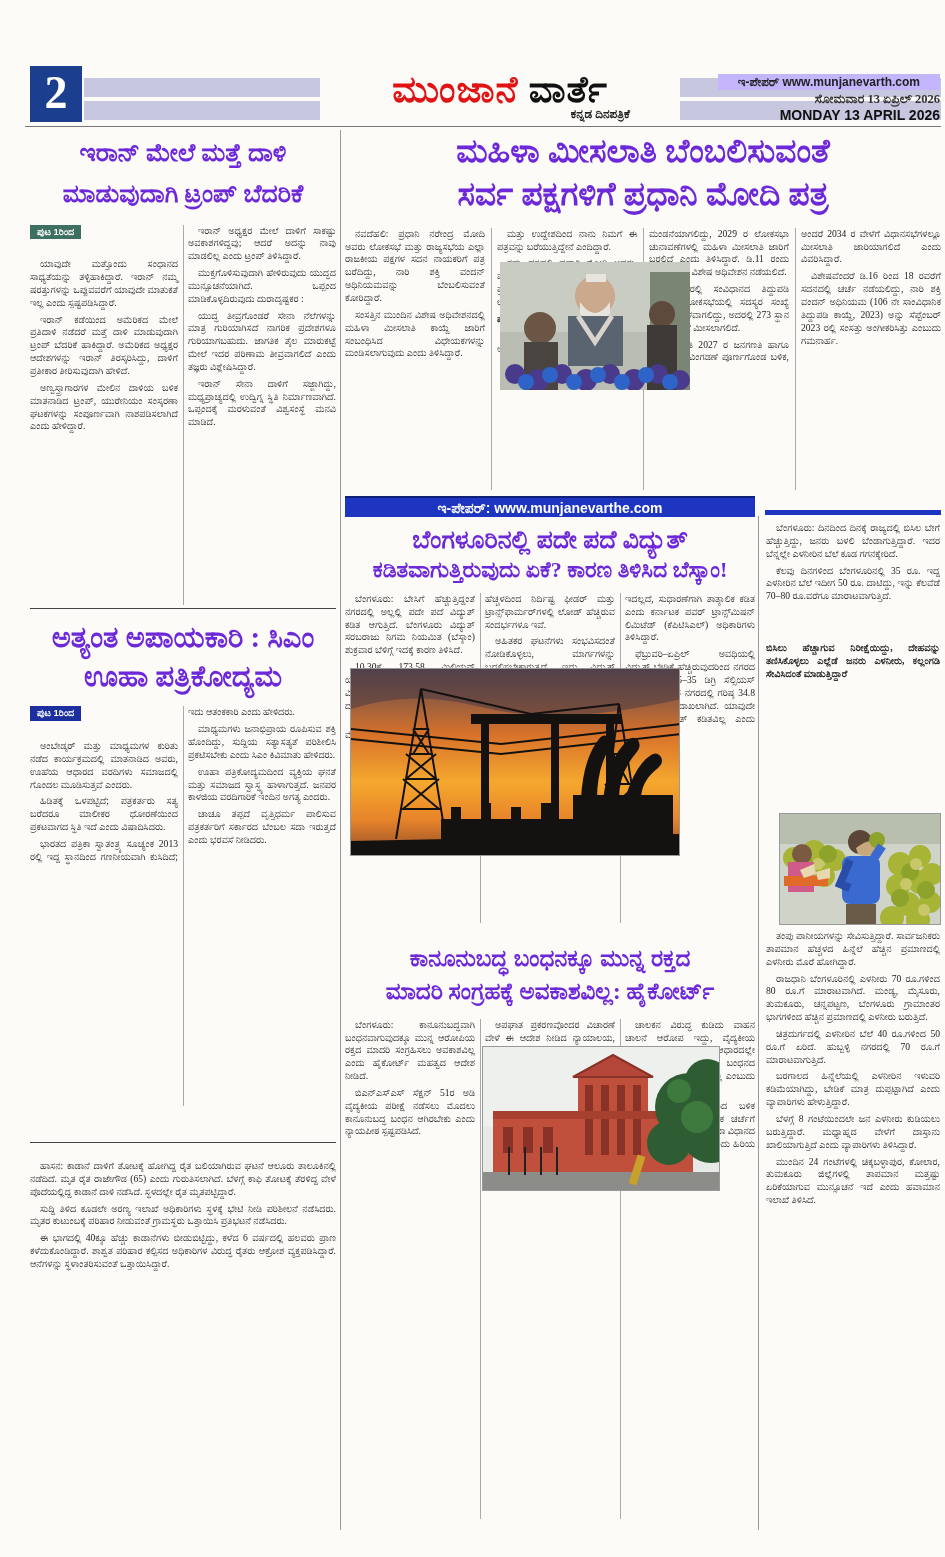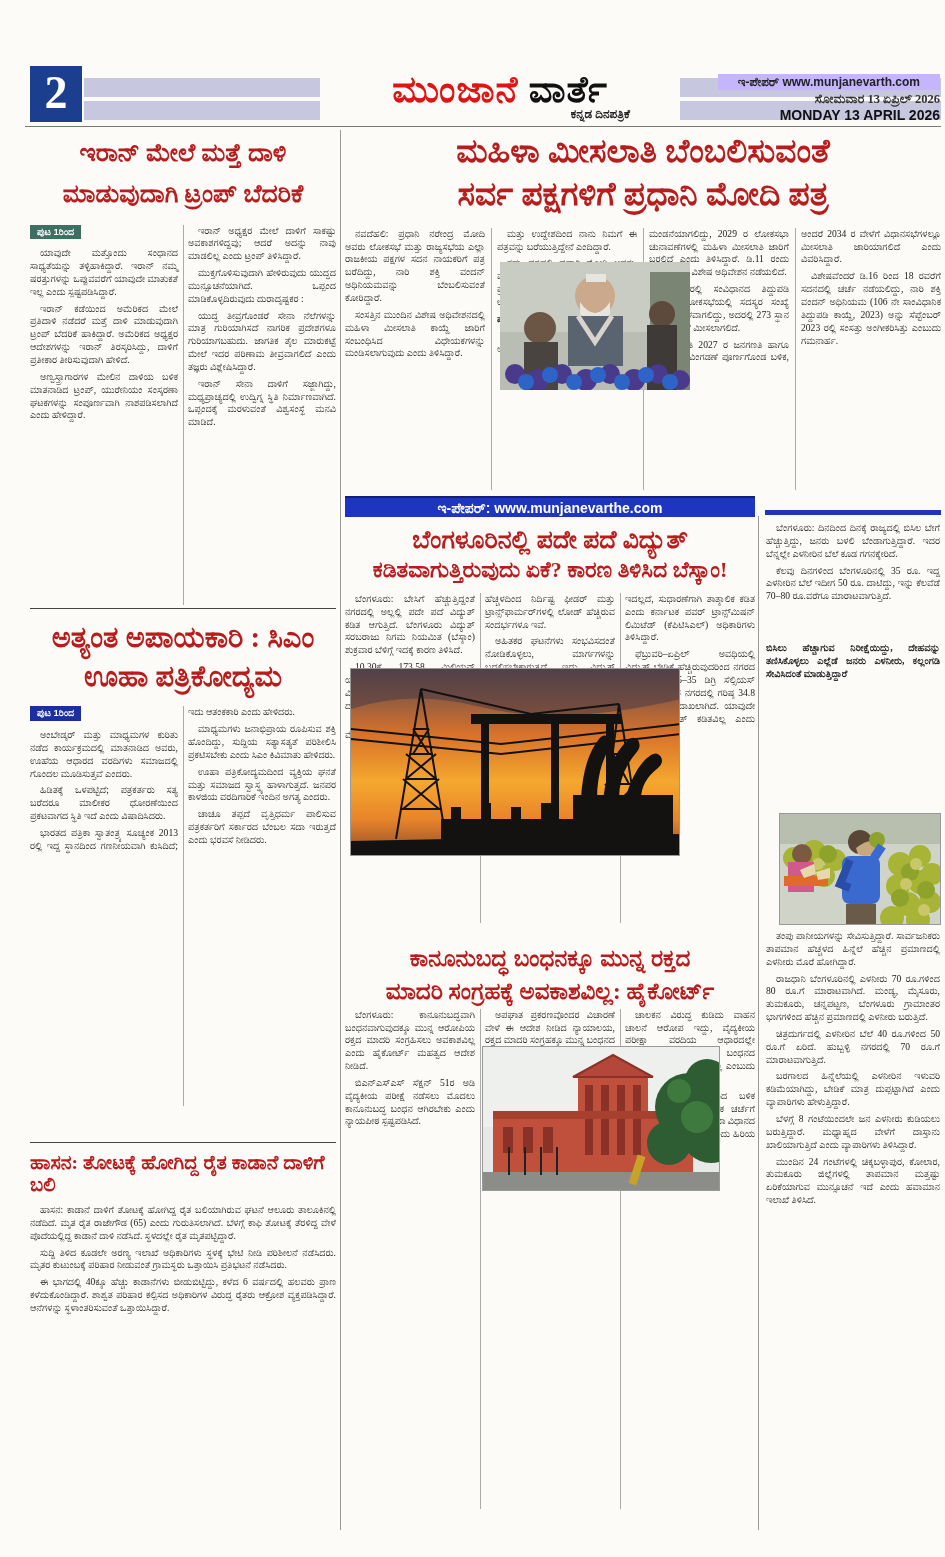--- a/index.html
+++ b/index.html
@@ -17,28 +17,28 @@
   .mh-black { color:#111; }
   .mh-tag { font-size:12px; font-weight:bold; color:#222; text-align:right; padding-right:40px; margin-top:-4px; }
   .hdr-right { position:absolute; left:640px; top:72px; width:300px; text-align:right; }
   .hdr-url { background:#c4b5fd; display:inline-block; padding:1px 20px; font-size:12px; font-weight:bold; color:#222;
              font-family:"Liberation Sans",sans-serif; }
   .hdr-kdate { font-size:12.5px; font-weight:bold; color:#333; margin-top:2px; }
   .hdr-edate { font-size:14px; font-weight:bold; color:#111; font-family:"Liberation Sans",sans-serif; }
   .hdr-rule { position:absolute; left:25px; top:126px; width:916px; height:1px; background:#777; }
 
   
-  .headline { font-weight:bold; color:#b91c1c; text-align:center; font-family:"Liberation Serif",serif; }
+  .headline { font-weight:bold; color:#6d28d9; text-align:center; font-family:"Liberation Serif",serif; }
   .body-text { font-size:9.6px; line-height:1.34; text-align:justify; color:#222; }
   .body-text p.para { margin-bottom:4px; text-indent:10px; }
   .body-text p.para.bold { font-weight:bold; text-indent:0; }
   .cols2 { column-count:2; column-gap:10px; column-rule:1px solid #aaa; }
   .cols3 { column-count:3; column-gap:10px; column-rule:1px solid #aaa; }
   .cols4 { column-count:4; column-gap:12px; column-rule:1px solid #aaa; }
-  .chip { display:inline-block; color:#fff; font-size:9.5px; font-weight:bold; padding:1px 7px; margin-bottom:8px;
+  .chip { display:inline-block; color:#fff; font-size:9.5px; font-weight:bold; padding:1px 7px; margin-bottom:19px;
           font-family:"Liberation Sans",sans-serif; }
   .chip.teal { background:#3d6f63; }
   .chip.navy { background:#1b2f9e; }
   .vrule { position:absolute; width:1px; background:#999; }
   .hrule { position:absolute; height:1px; background:#444; }
   .photo { position:absolute; overflow:hidden; }
   .photo svg { display:block; }
 
   
   .epaper-banner { position:absolute; left:345px; top:496px; width:410px; height:21px; background:#1d35c0;
@@ -88,21 +88,20 @@
       <div>ಊಹಾ ಪತ್ರಿಕೋದ್ಯಮ</div>
     </div>
     <div class="body-text cols2" style="margin-top:10px;height:400px;overflow:hidden">
       <span class="chip navy">ಪುಟ 1ರಿಂದ</span>
     <p class="para">ಅಂಬೇಡ್ಕರ್ ಮತ್ತು ಮಾಧ್ಯಮಗಳ ಕುರಿತು ನಡೆದ ಕಾರ್ಯಕ್ರಮದಲ್ಲಿ ಮಾತನಾಡಿದ ಅವರು, ಊಹೆಯ ಆಧಾರದ ವರದಿಗಳು ಸಮಾಜದಲ್ಲಿ ಗೊಂದಲ ಮೂಡಿಸುತ್ತವೆ ಎಂದರು.</p><p class="para">ಹಿಡಿತಕ್ಕೆ ಒಳಪಟ್ಟಿದೆ; ಪತ್ರಕರ್ತರು ಸತ್ಯ ಬರೆದರೂ ಮಾಲೀಕರ ಧೋರಣೆಯಿಂದ ಪ್ರಕಟವಾಗದ ಸ್ಥಿತಿ ಇದೆ ಎಂದು ವಿಷಾದಿಸಿದರು.</p><p class="para">ಭಾರತದ ಪತ್ರಿಕಾ ಸ್ವಾತಂತ್ರ್ಯ ಸೂಚ್ಯಂಕ 2013 ರಲ್ಲಿ ಇದ್ದ ಸ್ಥಾನದಿಂದ ಗಣನೀಯವಾಗಿ ಕುಸಿದಿದೆ; ಇದು ಆತಂಕಕಾರಿ ಎಂದು ಹೇಳಿದರು.</p><p class="para">ಮಾಧ್ಯಮಗಳು ಜನಾಭಿಪ್ರಾಯ ರೂಪಿಸುವ ಶಕ್ತಿ ಹೊಂದಿದ್ದು, ಸುದ್ದಿಯ ಸತ್ಯಾಸತ್ಯತೆ ಪರಿಶೀಲಿಸಿ ಪ್ರಕಟಿಸಬೇಕು ಎಂದು ಸಿಎಂ ಕಿವಿಮಾತು ಹೇಳಿದರು.</p><p class="para">ಊಹಾ ಪತ್ರಿಕೋದ್ಯಮದಿಂದ ವ್ಯಕ್ತಿಯ ಘನತೆ ಮತ್ತು ಸಮಾಜದ ಸ್ವಾಸ್ಥ್ಯ ಹಾಳಾಗುತ್ತದೆ. ಜನಪರ ಕಾಳಜಿಯ ವರದಿಗಾರಿಕೆ ಇಂದಿನ ಅಗತ್ಯ ಎಂದರು.</p><p class="para">ಚಾಚೂ ತಪ್ಪದೆ ವೃತ್ತಿಧರ್ಮ ಪಾಲಿಸುವ ಪತ್ರಕರ್ತರಿಗೆ ಸರ್ಕಾರದ ಬೆಂಬಲ ಸದಾ ಇರುತ್ತದೆ ಎಂದು ಭರವಸೆ ನೀಡಿದರು.</p></div>
   </div>
 
   <div class="hrule" style="left:30px;top:1142px;width:306px"></div>
 
   <div style="position:absolute;left:30px;top:1152px;width:306px">
-    <div class="headline" style="font-size:19.5px;text-align:left">ಹಾಸನ: ತೋಟಕ್ಕೆ ಹೋಗಿದ್ದ ರೈತ ಕಾಡಾನೆ ದಾಳಿಗೆ ಬಲಿ</div>
     <div class="body-text" style="margin-top:8px;height:350px;overflow:hidden">
         <p class="para">ಹಾಸನ: ಕಾಡಾನೆ ದಾಳಿಗೆ ತೋಟಕ್ಕೆ ಹೋಗಿದ್ದ ರೈತ ಬಲಿಯಾಗಿರುವ ಘಟನೆ ಆಲೂರು ತಾಲೂಕಿನಲ್ಲಿ ನಡೆದಿದೆ. ಮೃತ ರೈತ ರಾಜೇಗೌಡ (65) ಎಂದು ಗುರುತಿಸಲಾಗಿದೆ. ಬೆಳಗ್ಗೆ ಕಾಫಿ ತೋಟಕ್ಕೆ ತೆರಳಿದ್ದ ವೇಳೆ ಪೊದೆಯಲ್ಲಿದ್ದ ಕಾಡಾನೆ ದಾಳಿ ನಡೆಸಿದೆ. ಸ್ಥಳದಲ್ಲೇ ರೈತ ಮೃತಪಟ್ಟಿದ್ದಾರೆ.</p>
         <p class="para">ಸುದ್ದಿ ತಿಳಿದ ಕೂಡಲೇ ಅರಣ್ಯ ಇಲಾಖೆ ಅಧಿಕಾರಿಗಳು ಸ್ಥಳಕ್ಕೆ ಭೇಟಿ ನೀಡಿ ಪರಿಶೀಲನೆ ನಡೆಸಿದರು. ಮೃತರ ಕುಟುಂಬಕ್ಕೆ ಪರಿಹಾರ ನೀಡುವಂತೆ ಗ್ರಾಮಸ್ಥರು ಒತ್ತಾಯಿಸಿ ಪ್ರತಿಭಟನೆ ನಡೆಸಿದರು.</p>
         <p class="para">ಈ ಭಾಗದಲ್ಲಿ 40ಕ್ಕೂ ಹೆಚ್ಚು ಕಾಡಾನೆಗಳು ಬೀಡುಬಿಟ್ಟಿದ್ದು, ಕಳೆದ 6 ವರ್ಷದಲ್ಲಿ ಹಲವರು ಪ್ರಾಣ ಕಳೆದುಕೊಂಡಿದ್ದಾರೆ. ಶಾಶ್ವತ ಪರಿಹಾರ ಕಲ್ಪಿಸದ ಅಧಿಕಾರಿಗಳ ವಿರುದ್ಧ ರೈತರು ಆಕ್ರೋಶ ವ್ಯಕ್ತಪಡಿಸಿದ್ದಾರೆ. ಆನೆಗಳನ್ನು ಸ್ಥಳಾಂತರಿಸುವಂತೆ ಒತ್ತಾಯಿಸಿದ್ದಾರೆ.</p>
       </div>
   </div>
 
   <div style="position:absolute;left:345px;top:130px;width:596px">
     <div class="headline" style="font-size:33px;line-height:1.3">
       <div>ಮಹಿಳಾ ಮೀಸಲಾತಿ ಬೆಂಬಲಿಸುವಂತೆ</div>
@@ -207,21 +206,21 @@
         <path d="M0 172 L330 165 L330 188 L0 188 Z"></path>
       </g>
     </svg>
   </div>
 
   <div style="position:absolute;left:345px;top:942px;width:410px">
     <div class="headline" style="font-size:23px;line-height:1.45">
       <div>ಕಾನೂನುಬದ್ಧ ಬಂಧನಕ್ಕೂ ಮುನ್ನ ರಕ್ತದ</div>
       <div>ಮಾದರಿ ಸಂಗ್ರಹಕ್ಕೆ ಅವಕಾಶವಿಲ್ಲ: ಹೈಕೋರ್ಟ್</div>
     </div>
-    <div class="body-text cols3" style="margin-top:0;height:500px;overflow:hidden">
+    <div class="body-text cols3" style="margin-top:10px;height:500px;overflow:hidden">
         <p class="para">ಬೆಂಗಳೂರು: ಕಾನೂನುಬದ್ಧವಾಗಿ ಬಂಧನವಾಗುವುದಕ್ಕೂ ಮುನ್ನ ಆರೋಪಿಯ ರಕ್ತದ ಮಾದರಿ ಸಂಗ್ರಹಿಸಲು ಅವಕಾಶವಿಲ್ಲ ಎಂದು ಹೈಕೋರ್ಟ್ ಮಹತ್ವದ ಆದೇಶ ನೀಡಿದೆ.</p>
         <p class="para">ಬಿಎನ್‌ಎಸ್‌ಎಸ್ ಸೆಕ್ಷನ್ 51ರ ಅಡಿ ವೈದ್ಯಕೀಯ ಪರೀಕ್ಷೆ ನಡೆಸಲು ಮೊದಲು ಕಾನೂನುಬದ್ಧ ಬಂಧನ ಆಗಿರಬೇಕು ಎಂದು ನ್ಯಾಯಪೀಠ ಸ್ಪಷ್ಟಪಡಿಸಿದೆ.</p>
         <p class="para">ಅಪಘಾತ ಪ್ರಕರಣವೊಂದರ ವಿಚಾರಣೆ ವೇಳೆ ಈ ಆದೇಶ ನೀಡಿದ ನ್ಯಾಯಾಲಯ, ರಕ್ತದ ಮಾದರಿ ಸಂಗ್ರಹಕ್ಕೂ ಮುನ್ನ ಬಂಧನದ ಪ್ರಕ್ರಿಯೆ ಪೂರ್ಣಗೊಂಡಿರಬೇಕು ಎಂದು ತಿಳಿಸಿದೆ.</p>
         <p class="para">ಏ.25, 2025ರಂದು ಅರ್ಜಿದಾರರ ವಿರುದ್ಧ ದಾಖಲಾದ ಪ್ರಕರಣದಲ್ಲಿ ಪೊಲೀಸರು ಸಂಗ್ರಹಿಸಿದ ರಕ್ತದ ಮಾದರಿಯನ್ನು ಸಾಕ್ಷ್ಯವಾಗಿ ಪರಿಗಣಿಸಲಾಗದು ಎಂದು ನ್ಯಾಯಮೂರ್ತಿಗಳು ಹೇಳಿದ್ದಾರೆ.</p>
         <p class="para">ಚಾಲಕನ ವಿರುದ್ಧ ಕುಡಿದು ವಾಹನ ಚಾಲನೆ ಆರೋಪ ಇದ್ದು, ವೈದ್ಯಕೀಯ ಪರೀಕ್ಷಾ ವರದಿಯ ಆಧಾರದಲ್ಲೇ ಆರೋಪಪಟ್ಟಿ ಸಲ್ಲಿಸಲಾಗಿತ್ತು. ಬಂಧನದ ಪ್ರಕ್ರಿಯೆ ನಿಯಮಬದ್ಧವಾಗಿರಲಿಲ್ಲ ಎಂಬುದು ಅರ್ಜಿದಾರರ ವಾದವಾಗಿತ್ತು.</p>
         <p class="para">ಆದೇಶದ ಪ್ರತಿ ಲಭ್ಯವಾದ ಬಳಿಕ ಕಾನೂನು ವಲಯದಲ್ಲಿ ವ್ಯಾಪಕ ಚರ್ಚೆಗೆ ಕಾರಣವಾಗಿದ್ದು, ಪೊಲೀಸ್ ತನಿಖಾ ವಿಧಾನದ ಮೇಲೆ ಪರಿಣಾಮ ಬೀರಲಿದೆ ಎಂದು ಹಿರಿಯ ವಕೀಲರು ಅಭಿಪ್ರಾಯಪಟ್ಟಿದ್ದಾರೆ.</p>
       </div>
   </div>
 
   <div class="photo" style="left:482px;top:1046px;width:238px;height:145px;border:1px solid #999">

